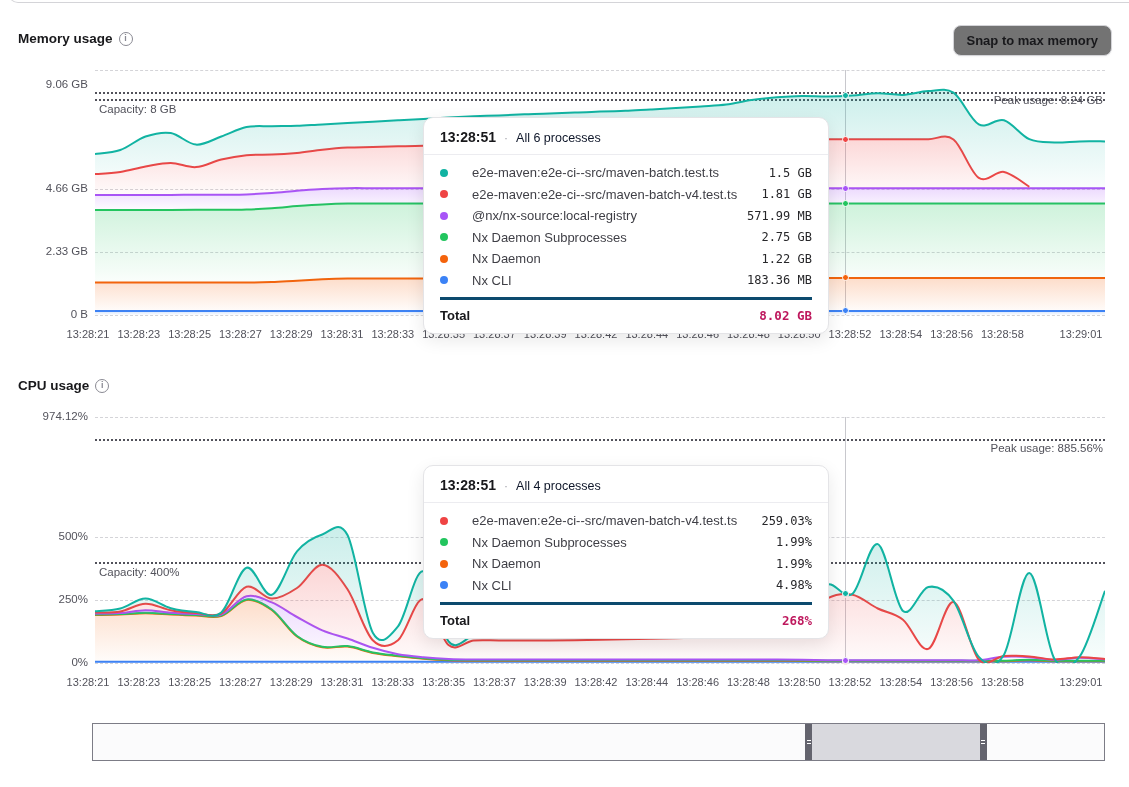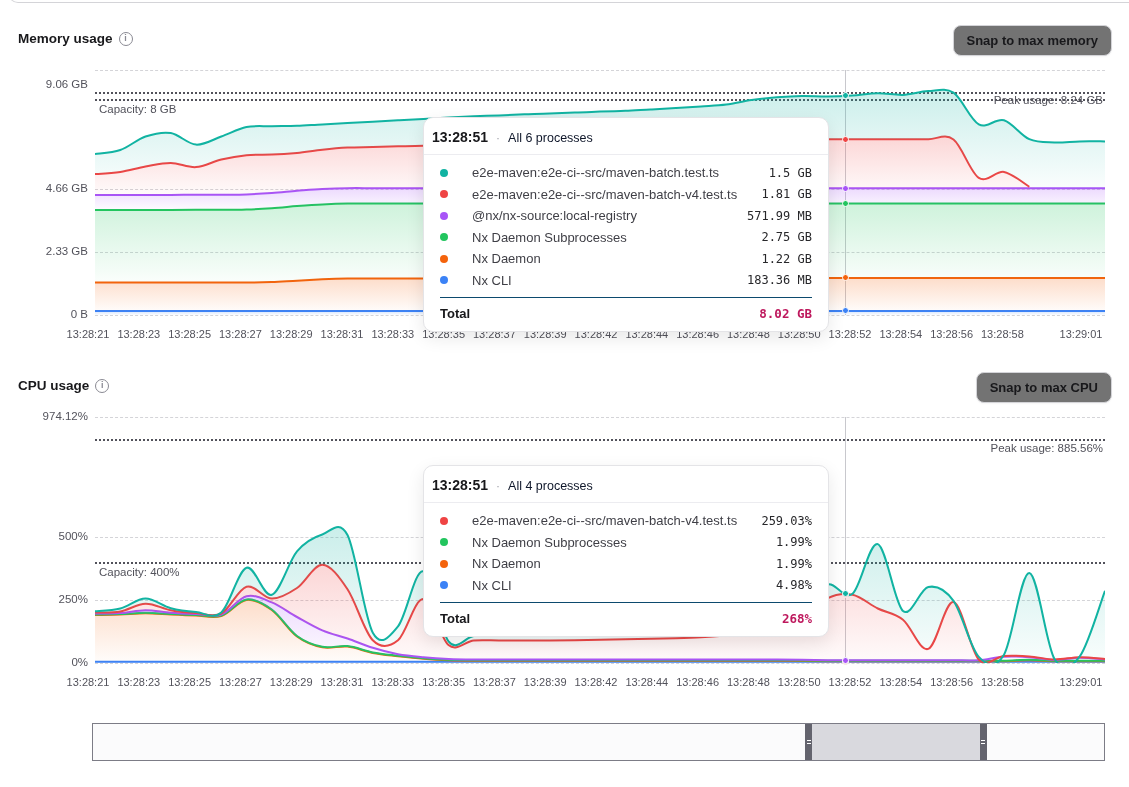--- a/index.html
+++ b/index.html
@@ -19,31 +19,31 @@
   .x-tick { position:absolute; transform:translateX(-50%); font-size:11px; color:#52525b; white-space:nowrap; }
   .gridline { position:absolute; height:0; border-top:1px dashed #d4d4d8; }
   .thresh { position:absolute; height:0; border-top:2px dotted #52525b; }
   .thresh-label { position:absolute; font-size:11.5px; color:#52525b; white-space:nowrap; }
   .thresh-label.right { text-align:right; }
   .cursor-line { position:absolute; width:1px; background:#c8c8cd; }
   .chart-svg { position:absolute; }
   .cursor-dot { position:absolute; width:7px; height:7px; border-radius:50%; border:1px solid #fff; }
   .tooltip { position:absolute; background:#fff; border:1px solid #e4e4e7; border-radius:10px;
           box-shadow:0 6px 18px rgba(0,0,0,0.09); z-index:5; }
-  .tt-head { display:flex; align-items:baseline; gap:8px; padding:11px 8px 9px;
+  .tt-head { display:flex; align-items:baseline; gap:8px; padding:11px 16px 9px;
           border-bottom:1px solid #ececf0; }
   .tt-time { font-size:14px; font-weight:700; color:#18181b; }
   .tt-sep { color:#a1a1aa; font-size:12px; }
   .tt-sub { font-size:12.5px; color:#0f172a; }
   .tt-rows { padding:7px 16px 3px; }
   .tt-row { display:flex; align-items:center; gap:24px; height:21.5px; }
   .tt-dot { width:8px; height:8px; border-radius:50%; flex:0 0 auto; }
   .tt-label { flex:1; font-size:13px; color:#3f3f46; white-space:nowrap; }
   .tt-val { font-family:"DejaVu Sans Mono", monospace; font-size:12px; color:#27272a; }
-  .tt-total { margin:3px 16px 0; border-top:1px solid #0c4a6e; padding:8px 0 10px;
+  .tt-total { margin:3px 16px 0; border-top:3px solid #0c4a6e; padding:8px 0 10px;
           display:flex; justify-content:space-between; align-items:center; }
   .tt-total .tt-total-label { font-size:13px; font-weight:700; color:#18181b; }
   .tt-total .tt-val { font-weight:700; font-size:12.5px; color:#be185d; }
   .scrubber { position:absolute; left:92px; top:723px; width:1013px; height:38px;
           border:1px solid #7c7c86; background:#fbfbfc; }
   .scrub-selection { position:absolute; top:0; bottom:0; background:#d9d9de; }
   .scrub-handle { position:absolute; top:0; bottom:0; width:7px; background:#64646e;
           display:flex; flex-direction:column; align-items:center; justify-content:center; gap:2px; cursor:ew-resize; }
   .scrub-handle span { display:block; width:4px; height:1px; background:#ffffff; }
 </style>
@@ -182,21 +182,20 @@
     <div class="tt-total">
       <span class="tt-total-label">Total</span>
       <span class="tt-val">8.02 GB</span>
     </div>
   </div>
 
   <div class="section-title-wrap" style="left:18px; top:378px;">
     <span class="section-title">CPU usage</span>
     <span class="info-icon">i</span>
   </div>
-  <button class="snap-btn" style="top:372px;">Snap to max CPU</button>
 
   <div>
       <div class="gridline" style="left: 95px; width: 1010px; top: 417px;"></div>
       <div class="y-tick" style="top: 410px;">974.12%</div>
       <div class="gridline" style="left: 95px; width: 1010px; top: 536.732px;"></div>
       <div class="y-tick" style="top: 529.732px;">500%</div>
       <div class="gridline" style="left: 95px; width: 1010px; top: 599.866px;"></div>
       <div class="y-tick" style="top: 592.866px;">250%</div>
       <div class="gridline" style="left: 95px; width: 1010px; top: 663px;"></div>
       <div class="y-tick" style="top: 656px;">0%</div>

